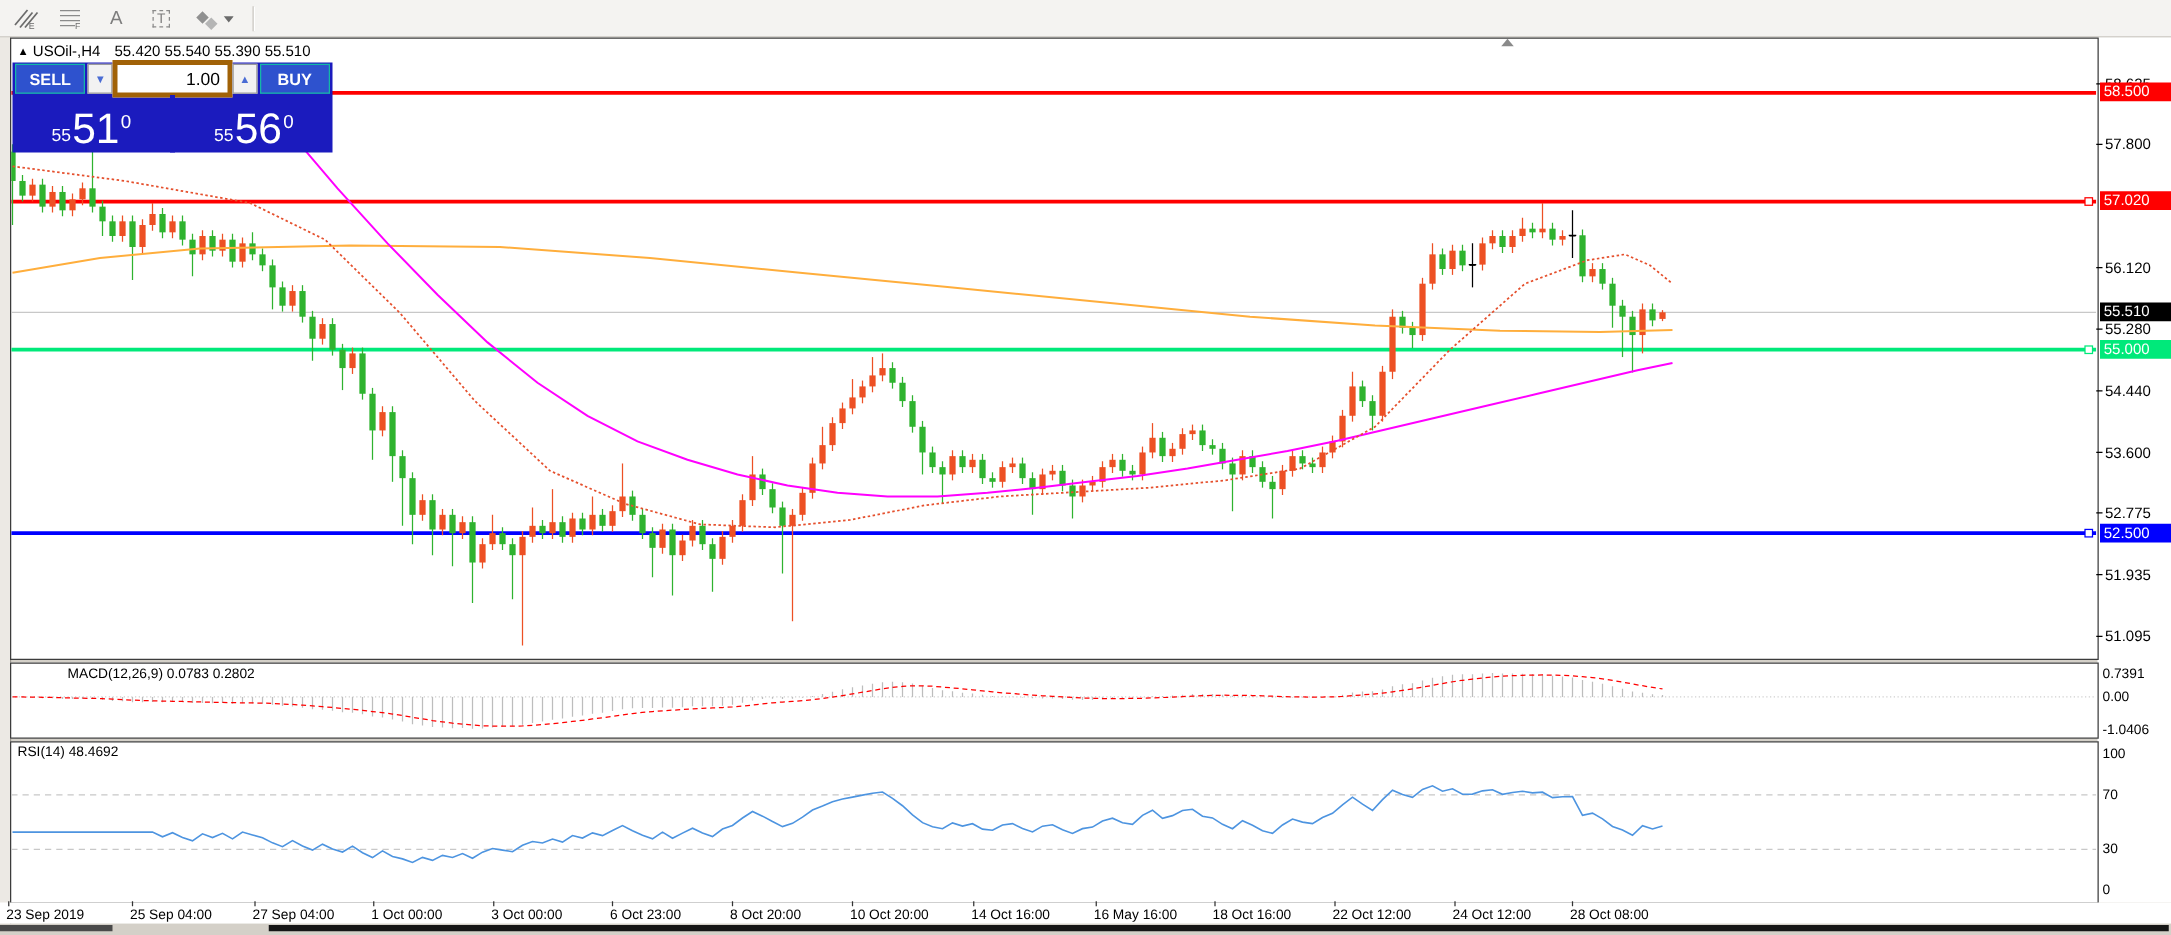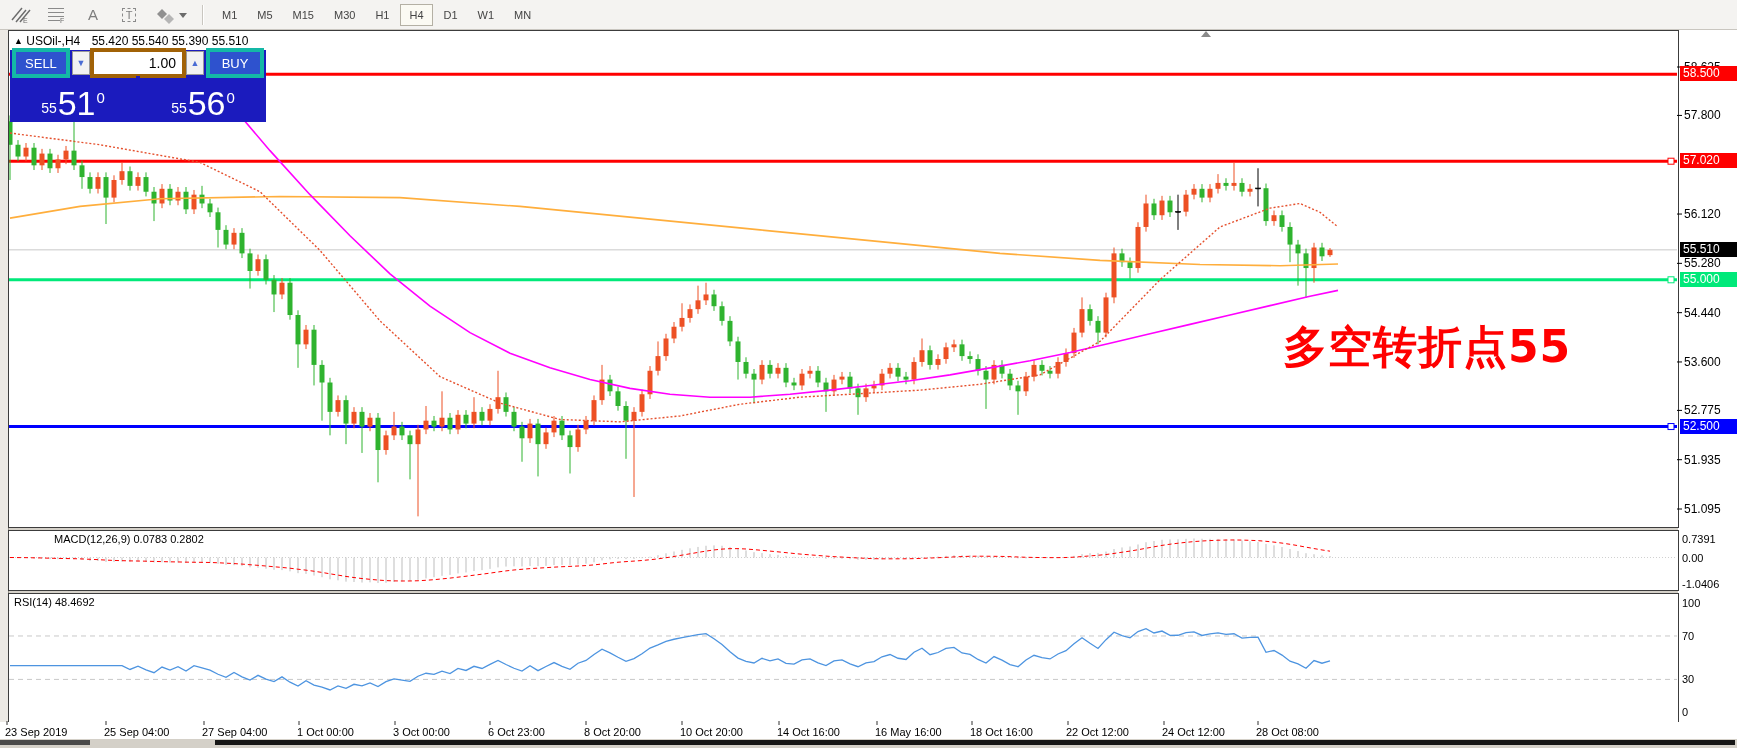--- a/index.html
+++ b/index.html
@@ -15,21 +15,21 @@
   #main-panel{left:8px;top:30px;width:1669px;height:496px;}
   #macd-panel{left:8px;top:530px;width:1669px;height:59px;}
   #rsi-panel{left:8px;top:593px;width:1669px;height:128px;}
   #left-gutter{position:absolute;left:0;top:30px;width:8px;height:712px;background:#ece9e4;border-right:1px solid #9a968e;}
   #axis-bg{position:absolute;left:1678px;top:30px;width:59px;height:692px;background:#fff;}
   svg.layer{position:absolute;left:0;top:0;}
   .pane-label{position:absolute;font-size:12px;color:#000;z-index:5;}
   
   #trade{position:absolute;left:10px;top:50px;width:256px;height:72px;background:#1b1bbe;z-index:20;}
   #trade .row{display:flex;align-items:center;height:26px;}
-  .trade-btn{width:62px;height:22px;margin:2px;background:#2e52ce;border:4px solid #14b8a6;color:#fff;font-size:13px;display:flex;align-items:center;justify-content:center;}
+  .trade-btn{width:62px;height:22px;margin:2px;background:#2e52ce;border:1px solid #14b8a6;color:#fff;font-size:13px;display:flex;align-items:center;justify-content:center;font-weight:bold;}
   .spin{width:20px;height:22px;background:#f2f2f2;border:1px solid #9a9a9a;color:#4a6cd4;font-size:9px;display:flex;align-items:center;justify-content:center;}
   #vol-input{width:80px;height:20px;border:4px solid #a16207;font-size:14px;text-align:right;padding-right:6px;font-family:"Liberation Sans",sans-serif;}
   .quote-tiles{display:flex;}
   .tile{flex:1;height:44px;color:#fff;display:flex;align-items:flex-end;justify-content:center;padding-bottom:2px;}
   .tile .small{font-size:14px;margin-bottom:4px;}
   .tile .big{font-size:34px;line-height:34px;font-weight:500;margin:0 1px;}
   .tile .sup{font-size:15px;margin-bottom:14px;}
   .tile-sep{width:4px;background:#1b1bbe;}
   
   #chart-header{position:absolute;left:14px;top:34px;font-size:12px;color:#000;z-index:6;}
@@ -78,31 +78,20 @@
       <span style="border:1px dashed #8a8a8a;padding:0 3px;font-size:11px;color:#7d7d7d;">T</span>
     </div>
     <div class="tb-icon" style="width:40px;">
       <svg width="34" height="18" viewBox="0 0 34 18">
           <path d="M9 3 L14 8 L9 13 L4 8 Z" fill="#909090"></path>
           <path d="M16 8 L21 13 L16 18 L11 13 Z" fill="#b5b5b5"></path>
           <path d="M26 7 l8 0 l-4 5 z" fill="#6b6b6b"></path>
         </svg>
     </div>
     <div class="tb-sep"></div>
-    <div id="tf-buttons" style="display:flex;">
-        <div class="tf-btn">M1</div>
-        <div class="tf-btn">M5</div>
-        <div class="tf-btn">M15</div>
-        <div class="tf-btn">M30</div>
-        <div class="tf-btn">H1</div>
-        <div class="tf-btn active">H4</div>
-        <div class="tf-btn">D1</div>
-        <div class="tf-btn">W1</div>
-        <div class="tf-btn">MN</div>
-      </div>
   </div>
 
   <div id="left-gutter"></div>
   <div id="axis-bg"></div>
   <div id="main-panel" class="panel"></div>
   <div id="macd-panel" class="panel"></div>
   <div id="rsi-panel" class="panel"></div>
   <div id="date-strip"></div>
 
   <svg id="chart-svg" class="layer" width="1737" height="748">
@@ -693,21 +682,20 @@
       </div>
       <div class="tile-sep"></div>
       <div class="tile">
         <span class="small">55</span>
         <span class="big">56</span>
         <span class="sup">0</span>
       </div>
     </div>
   </div>
 
-  <div id="annotation">多空转折点55</div>
 
   <div id="bottom-bar">
     <div class="seg1"></div>
     <div class="seg2"></div>
   </div>
 
   <div id="html-badges">
       <div class="tick-label" style="top: 60px;">58.625</div>
       <div class="tick-label" style="top: 108.427px;">57.800</div>
       <div class="tick-label" style="top: 207.043px;">56.120</div>

